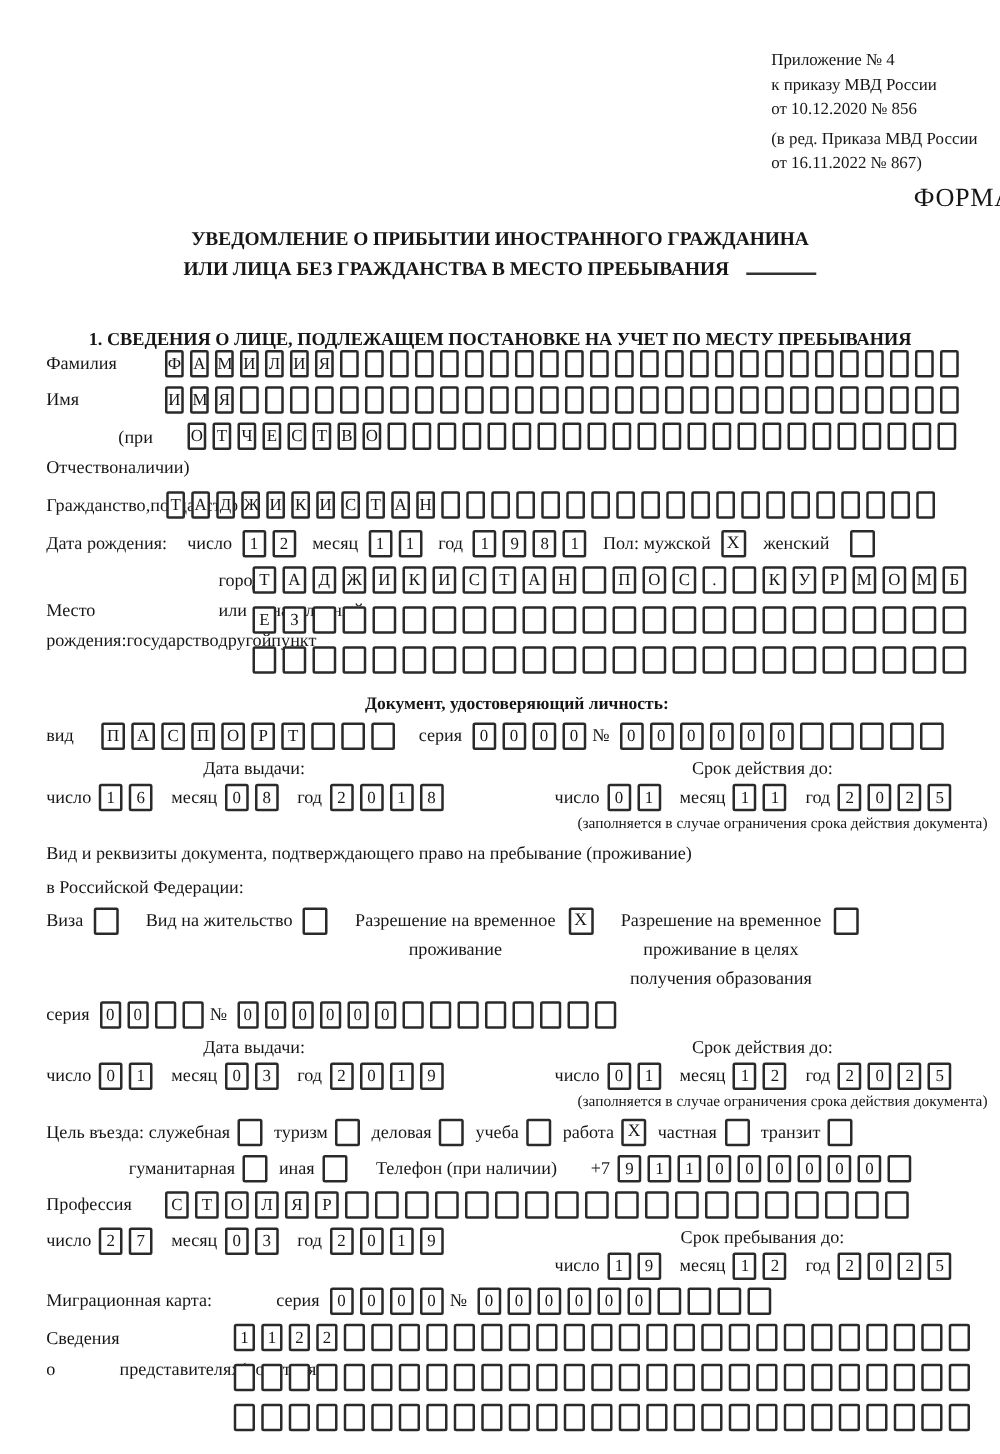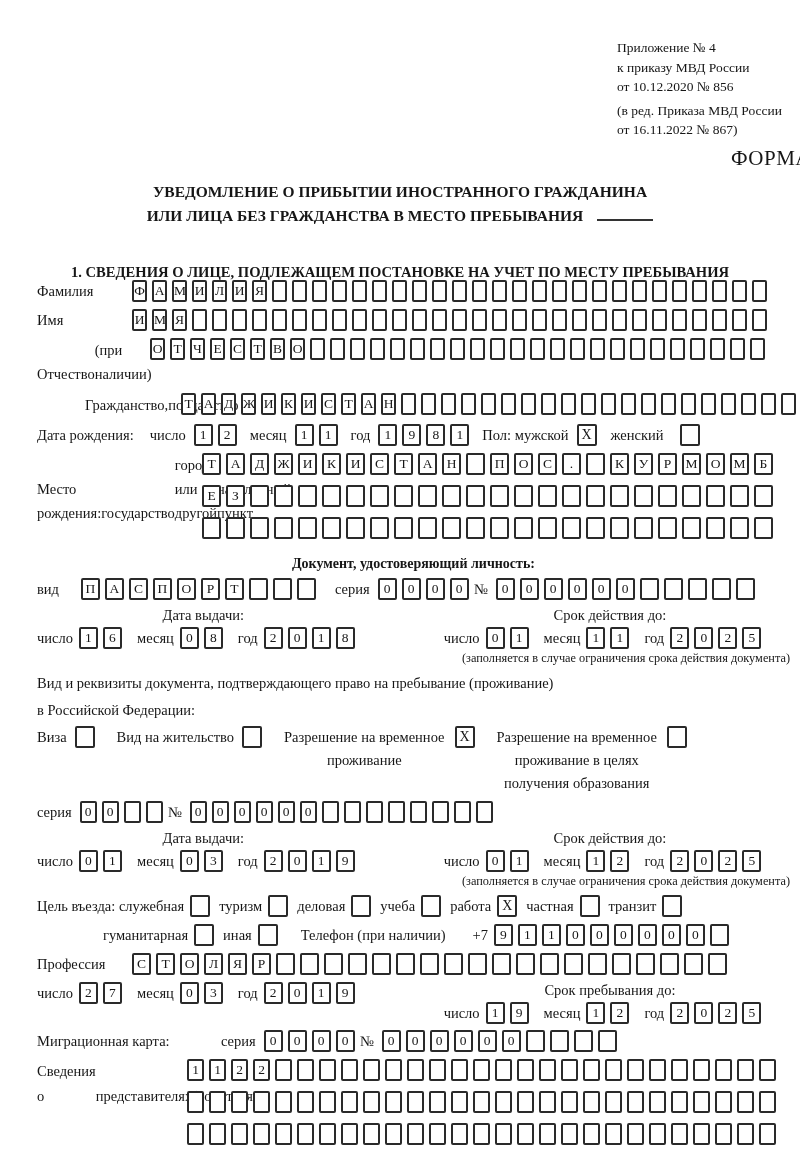--- a/index.html
+++ b/index.html
@@ -14,21 +14,21 @@
   
   .title{position:absolute;left:0;top:180px;width:100%;text-align:center;font-weight:bold;font-size:15.5px;line-height:1.55;}
   .title-underline{display:inline-block;width:56px;border-bottom:2px solid #333;height:14px;margin-left:14px;}
   .sec-heading{position:absolute;left:0;top:264px;width:100%;text-align:center;font-weight:bold;font-size:14.6px;}
 
   
   .form{position:absolute;left:37px;top:280px;width:753px;}
   .row{display:flex;align-items:flex-start;margin-bottom:7px;}
   .lbl{flex:0 0 auto;line-height:22px;}
   .lbl2{line-height:24px;}
-  .w95{width:95px;} .w113{width:113px;} .w96{width:96px;margin-left:48px;} .w165{width:165px;} .w150{width:150px;} .w170{width:170px;}
+  .w95{width:95px;} .w113{width:113px;} .w96{width:96px;} .w165{width:165px;} .w150{width:150px;} .w170{width:170px;}
   .cells{white-space:nowrap;flex:0 0 auto;}
   .cell{display:inline-block;box-sizing:border-box;height:22px;border:2px solid #2a2a2a;border-radius:2px;
         margin-right:5px;text-align:center;font-size:13.5px;line-height:18px;vertical-align:top;background:#fff;}
   .cells-20 .cell{width:15px;}
   .cells-22 .cell{width:17px;}
   .cells-24 .cell{width:19px;}
   .cb{display:inline-block;box-sizing:border-box;width:20px;height:22px;border:2px solid #2a2a2a;border-radius:2px;
       text-align:center;font-size:14px;line-height:18px;vertical-align:top;background:#fff;}
   .mcol .mrow{margin-bottom:10px;}
   .stack{display:flex;align-items:flex-end;}

